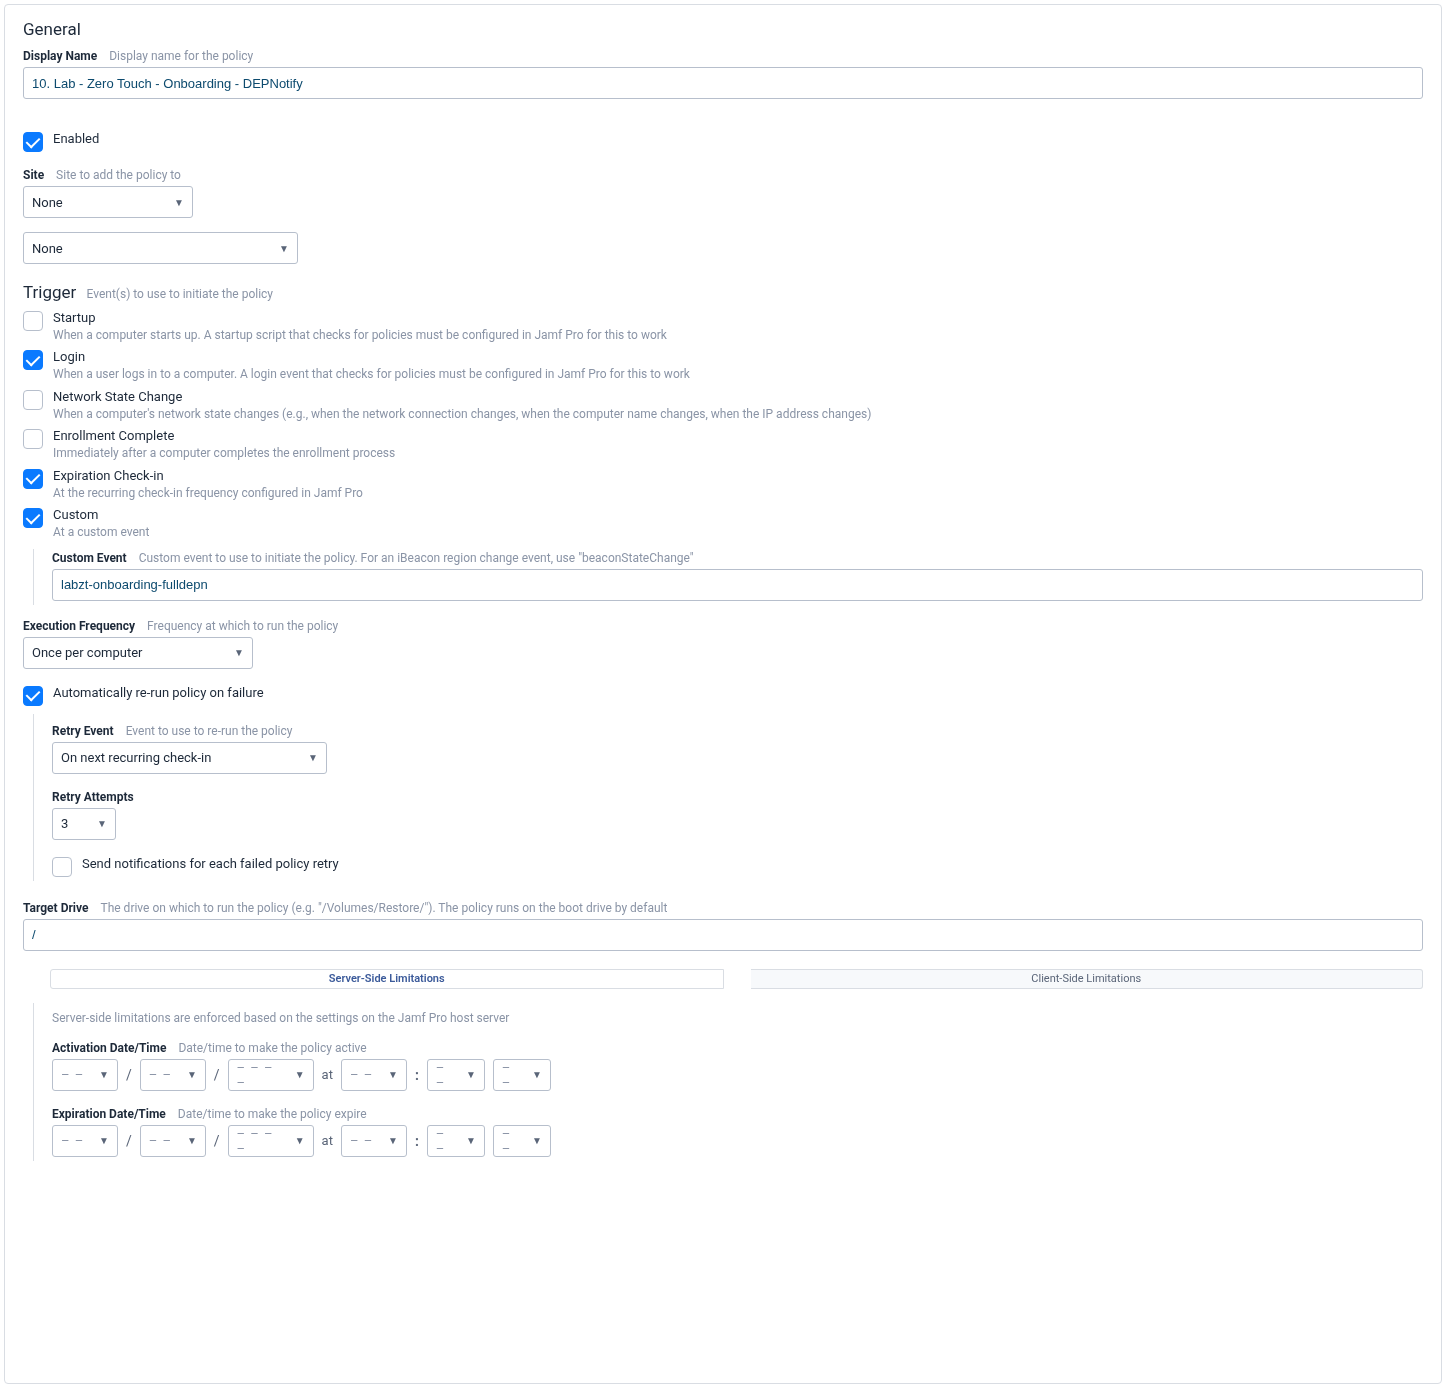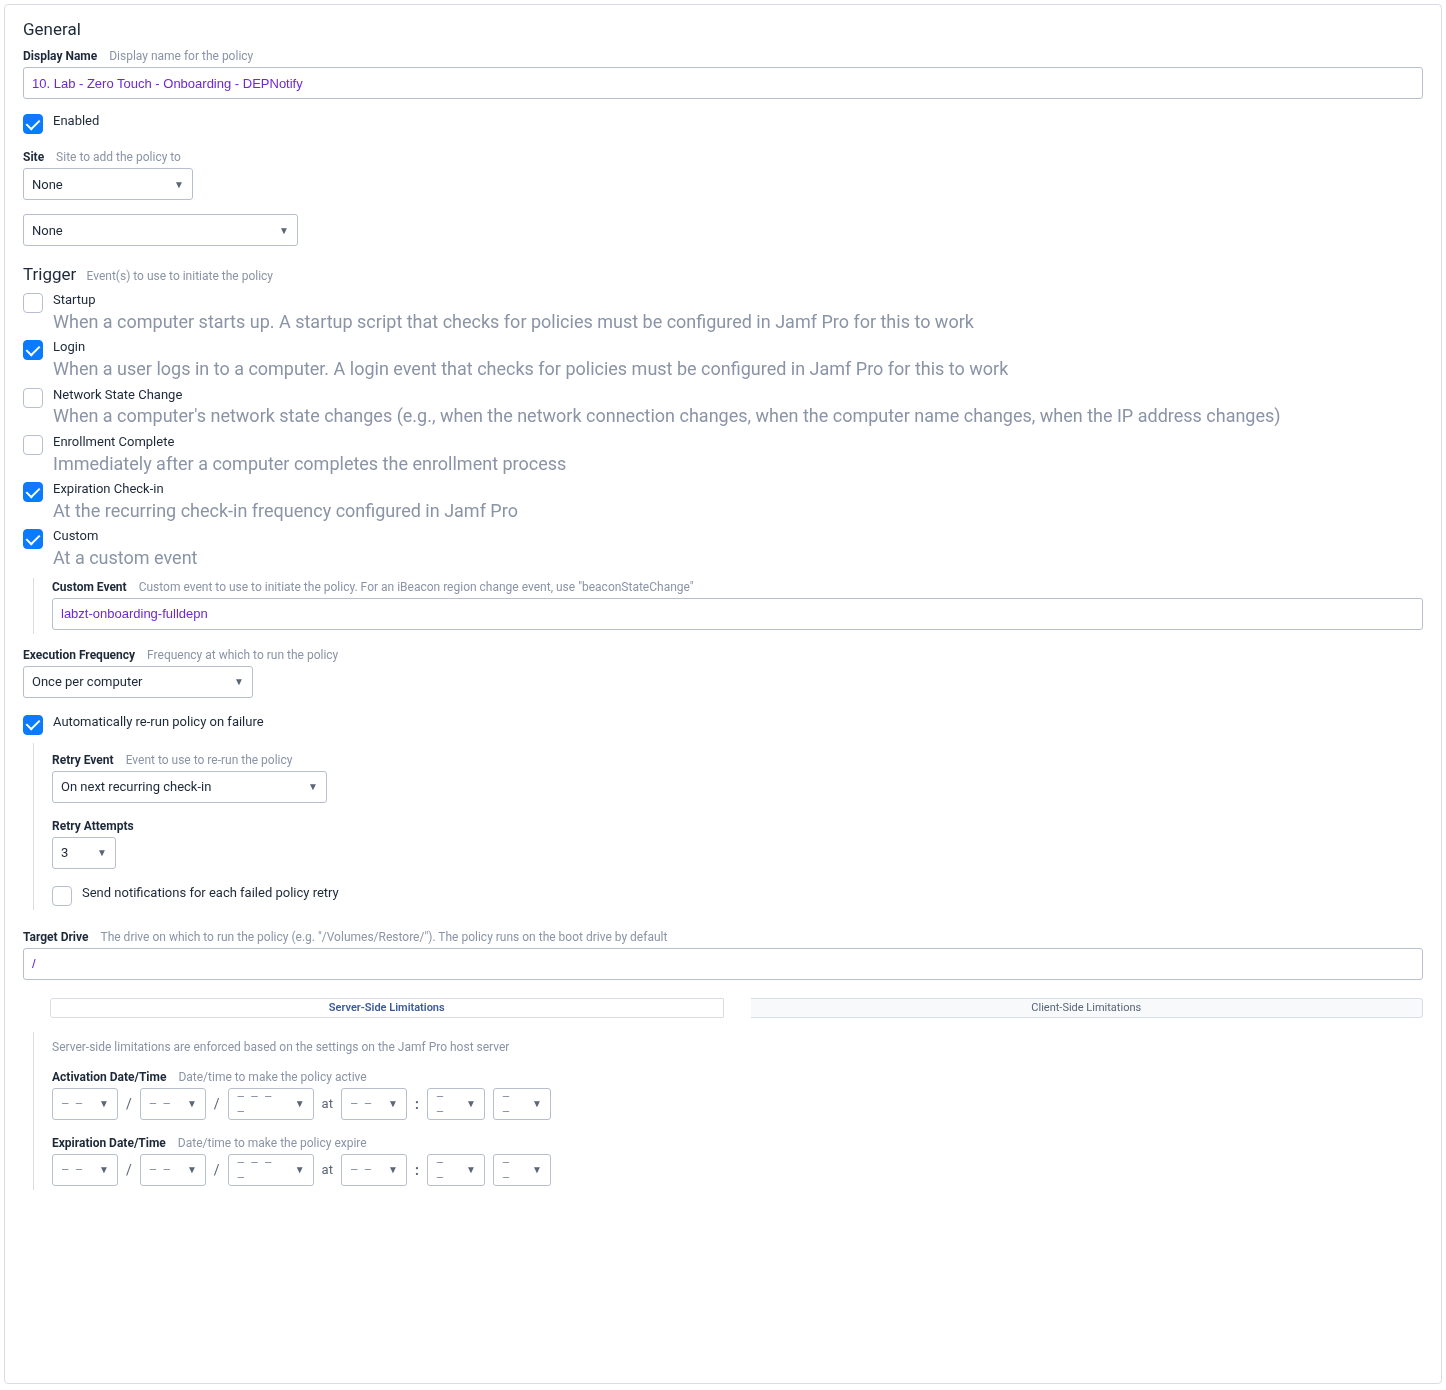--- a/index.html
+++ b/index.html
@@ -50,21 +50,21 @@
     color: #8a94a6;
     font-weight: 400;
   }
   input.text {
     width: 100%;
     height: 32px;
     border: 1px solid #b7bfcc;
     border-radius: 3px;
     padding: 4px 8px;
     font-size: 13px;
-    color: #6d28d9;
+    color: #0c4a6e;
     background: #fff;
   }
   .select {
     display: inline-flex;
     align-items: center;
     justify-content: space-between;
     height: 32px;
     border: 1px solid #b7bfcc;
     border-radius: 3px;
     background: #fff;
@@ -109,21 +109,21 @@
     border: solid #fff;
     border-width: 0 2px 2px 0;
     transform: rotate(45deg) translate(-1px, -1px);
   }
   .check-text .title {
     font-size: 13px;
     color: #1d2939;
     line-height: 1.3;
   }
   .check-text .desc {
-    font-size: 18px;
+    font-size: 12px;
     color: #8a94a6;
     line-height: 1.3;
     margin-top: 1px;
   }
   .indent {
     border-left: 1px solid #d9dde3;
     margin-left: 10px;
     padding-left: 18px;
     margin-top: 8px;
     padding-top: 2px;
@@ -183,21 +183,21 @@
   <div class="section-title">General</div>
 
   <div class="field">
     <div class="label-row">
       <span class="label">Display Name</span>
       <span class="hint">Display name for the policy</span>
     </div>
     <input class="text" type="text" value="10. Lab - Zero Touch - Onboarding - DEPNotify" style="">
   </div>
 
-  <div class="check-row" style="margin-top:14px;text-align:right;">
+  <div class="check-row" style="margin-top:32px;text-align:right;">
     <div class="checkbox checked"></div>
     <div class="check-text">
       <div class="title">Enabled</div>
     </div>
   </div>
 
   <div class="field" style="margin-top:16px;">
     <div class="label-row">
       <span class="label">Site</span>
       <span class="hint">Site to add the policy to</span>

